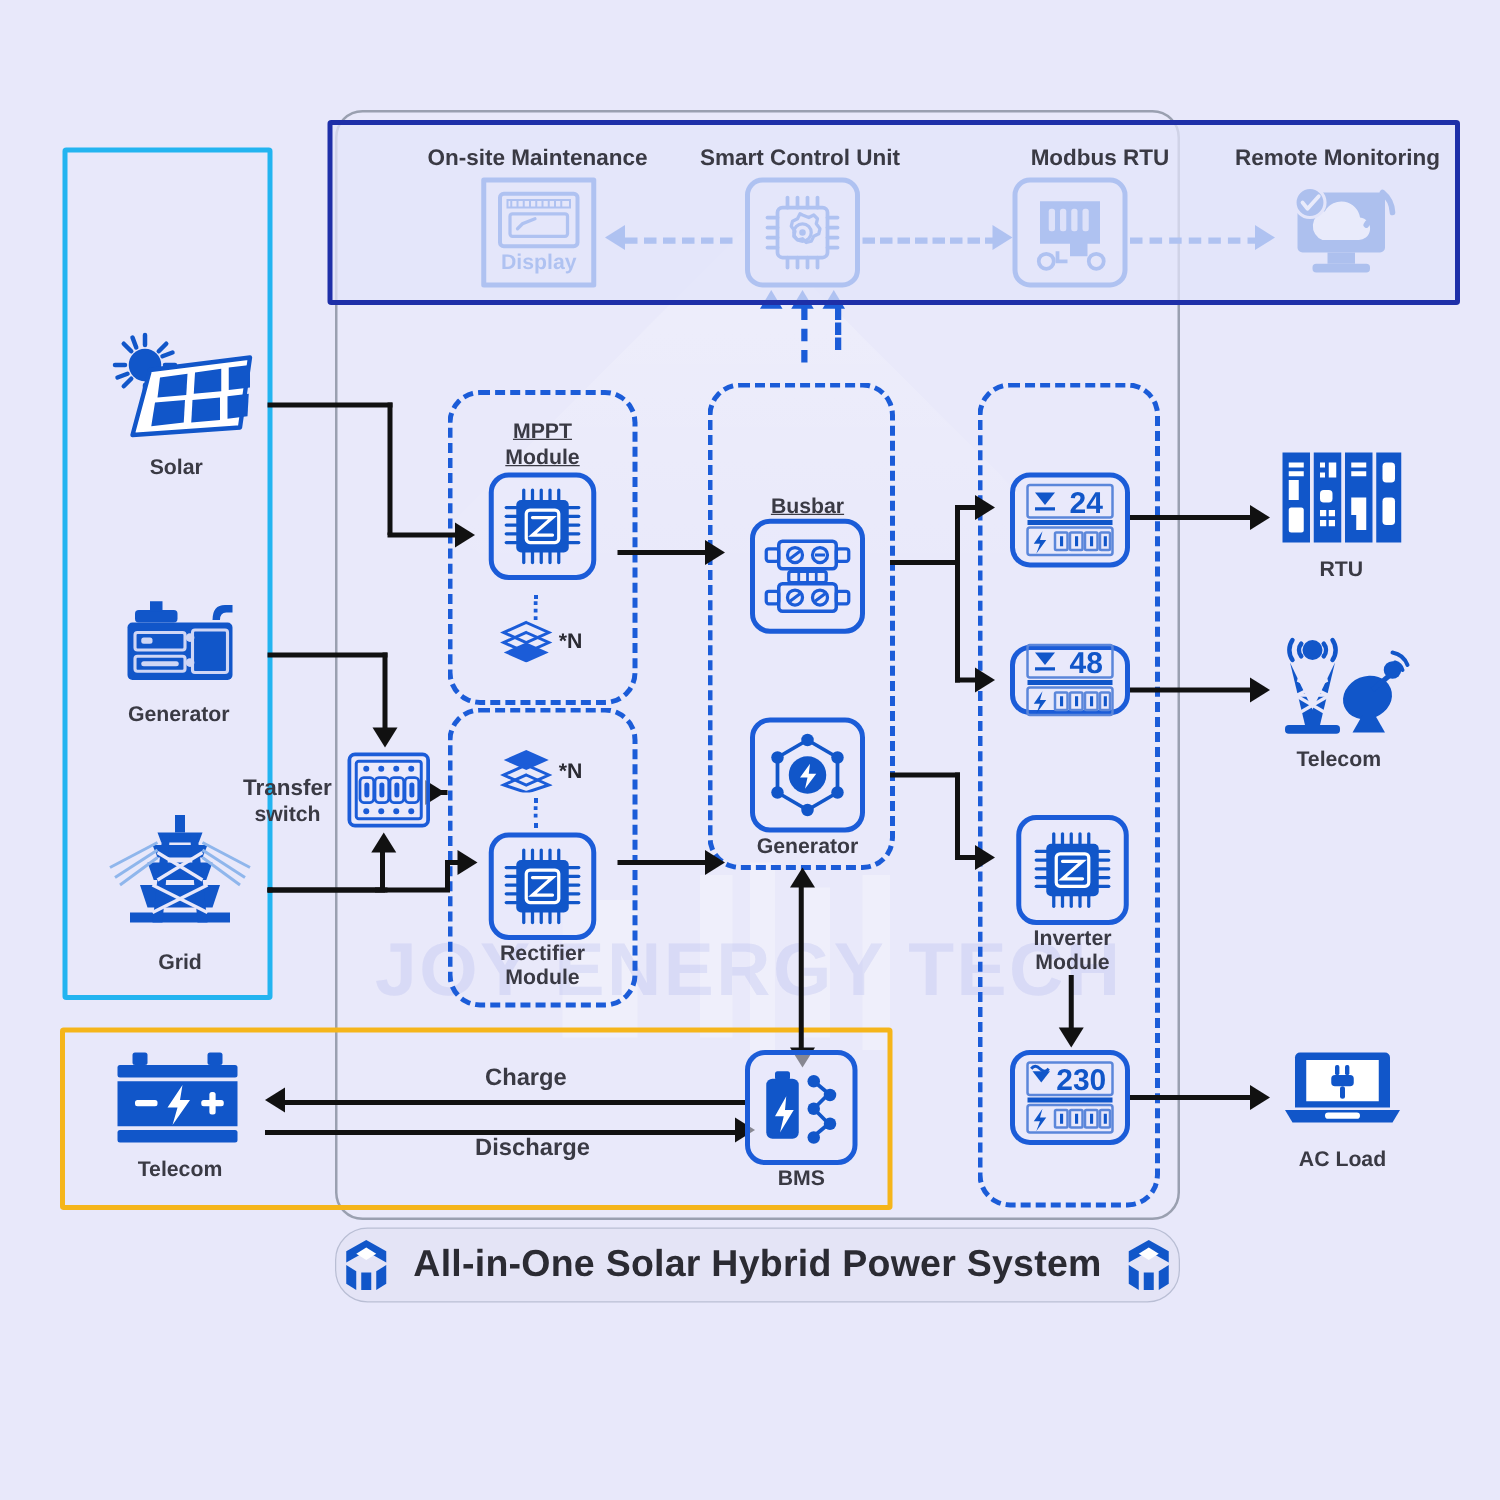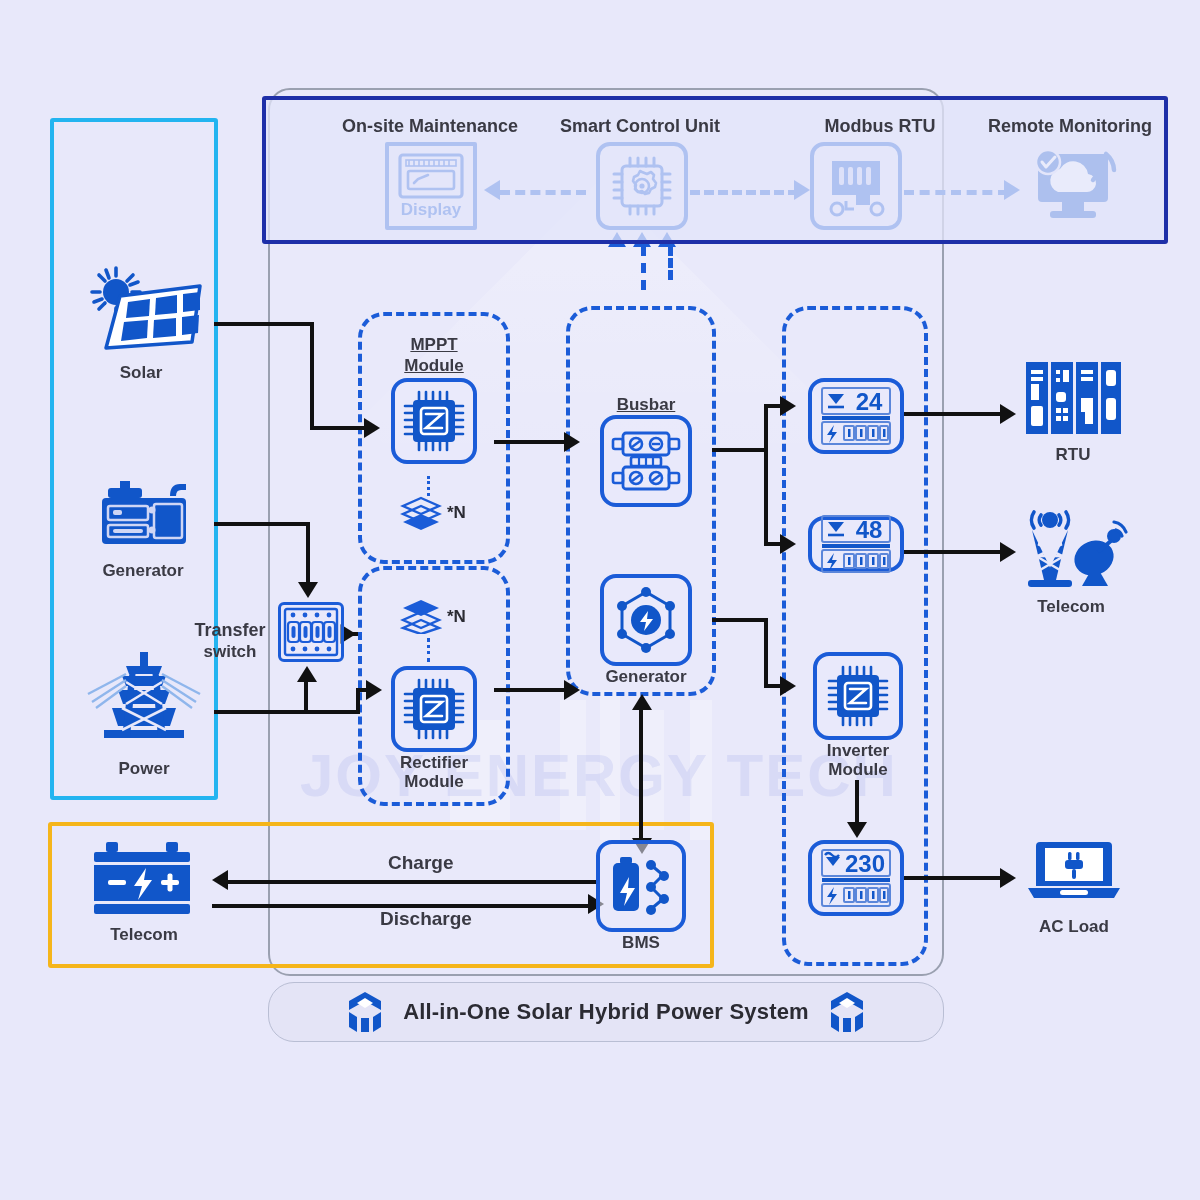--- a/index.html
+++ b/index.html
@@ -70,21 +70,21 @@
     z-index:3;
   }
   .title-pill{
     position:absolute;box-sizing:border-box;
     border:1.5px solid #b9bed4;border-radius:26px;
     background:#e4e4f6;
     z-index:7;
     display:flex;align-items:center;justify-content:center;gap:18px;
   }
   .title-pill .pill-text{
-    font-size:22px;font-weight:bold;color:#2b2b33;letter-spacing:.2px;
+    font-size:30px;font-weight:bold;color:#2b2b33;letter-spacing:.2px;
   }
 
   
   .node{position:absolute;z-index:5;text-align:center;}
   .node .lbl{
     font-size:17px;font-weight:bold;color:#3a3a44;
     margin-top:2px;line-height:17px;white-space:nowrap;
   }
   .node .lbl.above{margin:0 0 2px 0;text-decoration:underline;}
   .card{
@@ -345,21 +345,21 @@
       </g>
       <g stroke="#8fb6ec" stroke-width="2.4" fill="none">
         <path d="M44 26 L6 46"></path>
           <path d="M44 32 L10 54"></path>
           <path d="M44 38 L14 60"></path>
         <path d="M80 26 L118 46"></path>
           <path d="M80 32 L114 54"></path>
           <path d="M80 38 L110 60"></path>
       </g>
     </svg>
-    <div class="lbl">Power</div>
+    <div class="lbl">Grid</div>
   </div>
 
   <div class="wire-lbl" style="left:178px;top:620px;font-size:18px;line-height:21px;text-align:center;width:104px;">Transfer</div>
   <div class="wire-lbl" style="left:178px;top:641px;font-size:17px;line-height:21px;text-align:center;width:104px;">switch</div>
   <div class="node" style="left:278px;top:602px;width:66px;">
     <div class="card" style="width:66px;height:60px;border-radius:6px;border-width:3px;">
       <svg width="56" height="50" viewBox="0 0 56 50" aria-hidden="true">
         <rect x="2" y="2" width="52" height="46" rx="2" fill="none" stroke="#1b5cd8" stroke-width="2.4"></rect>
         <g fill="#1b5cd8">
           <circle cx="10" cy="8" r="2.4"></circle>

